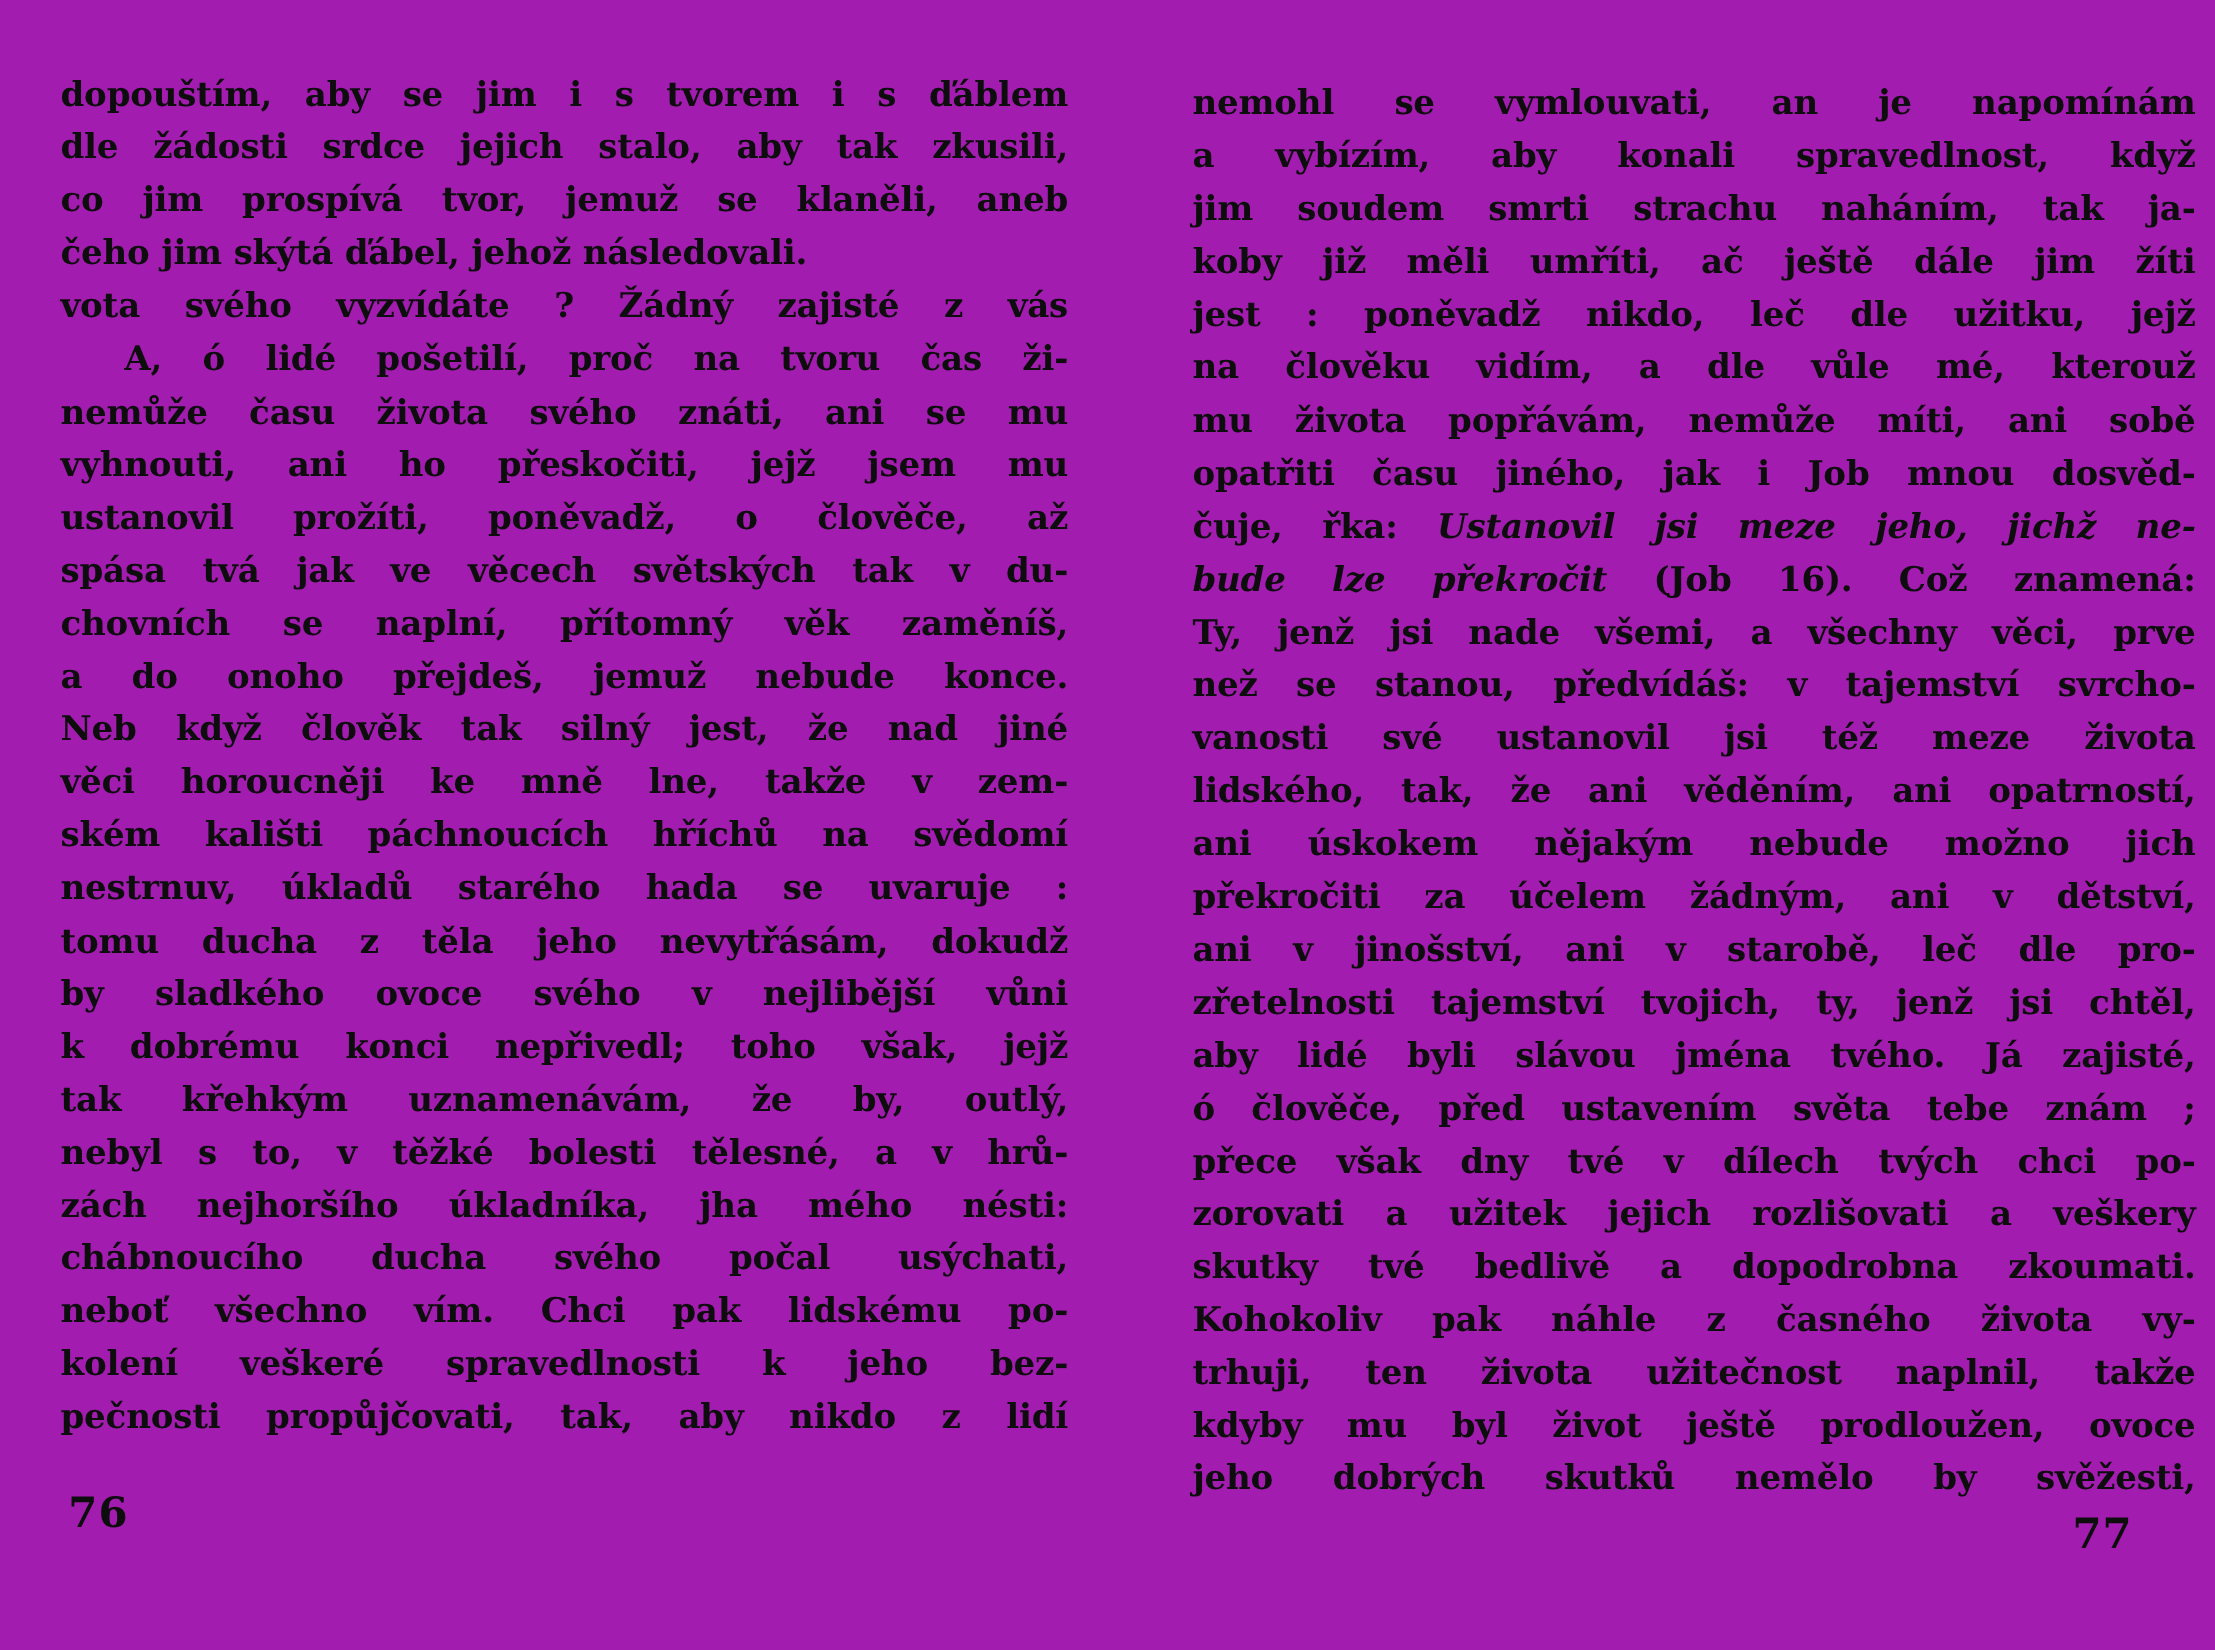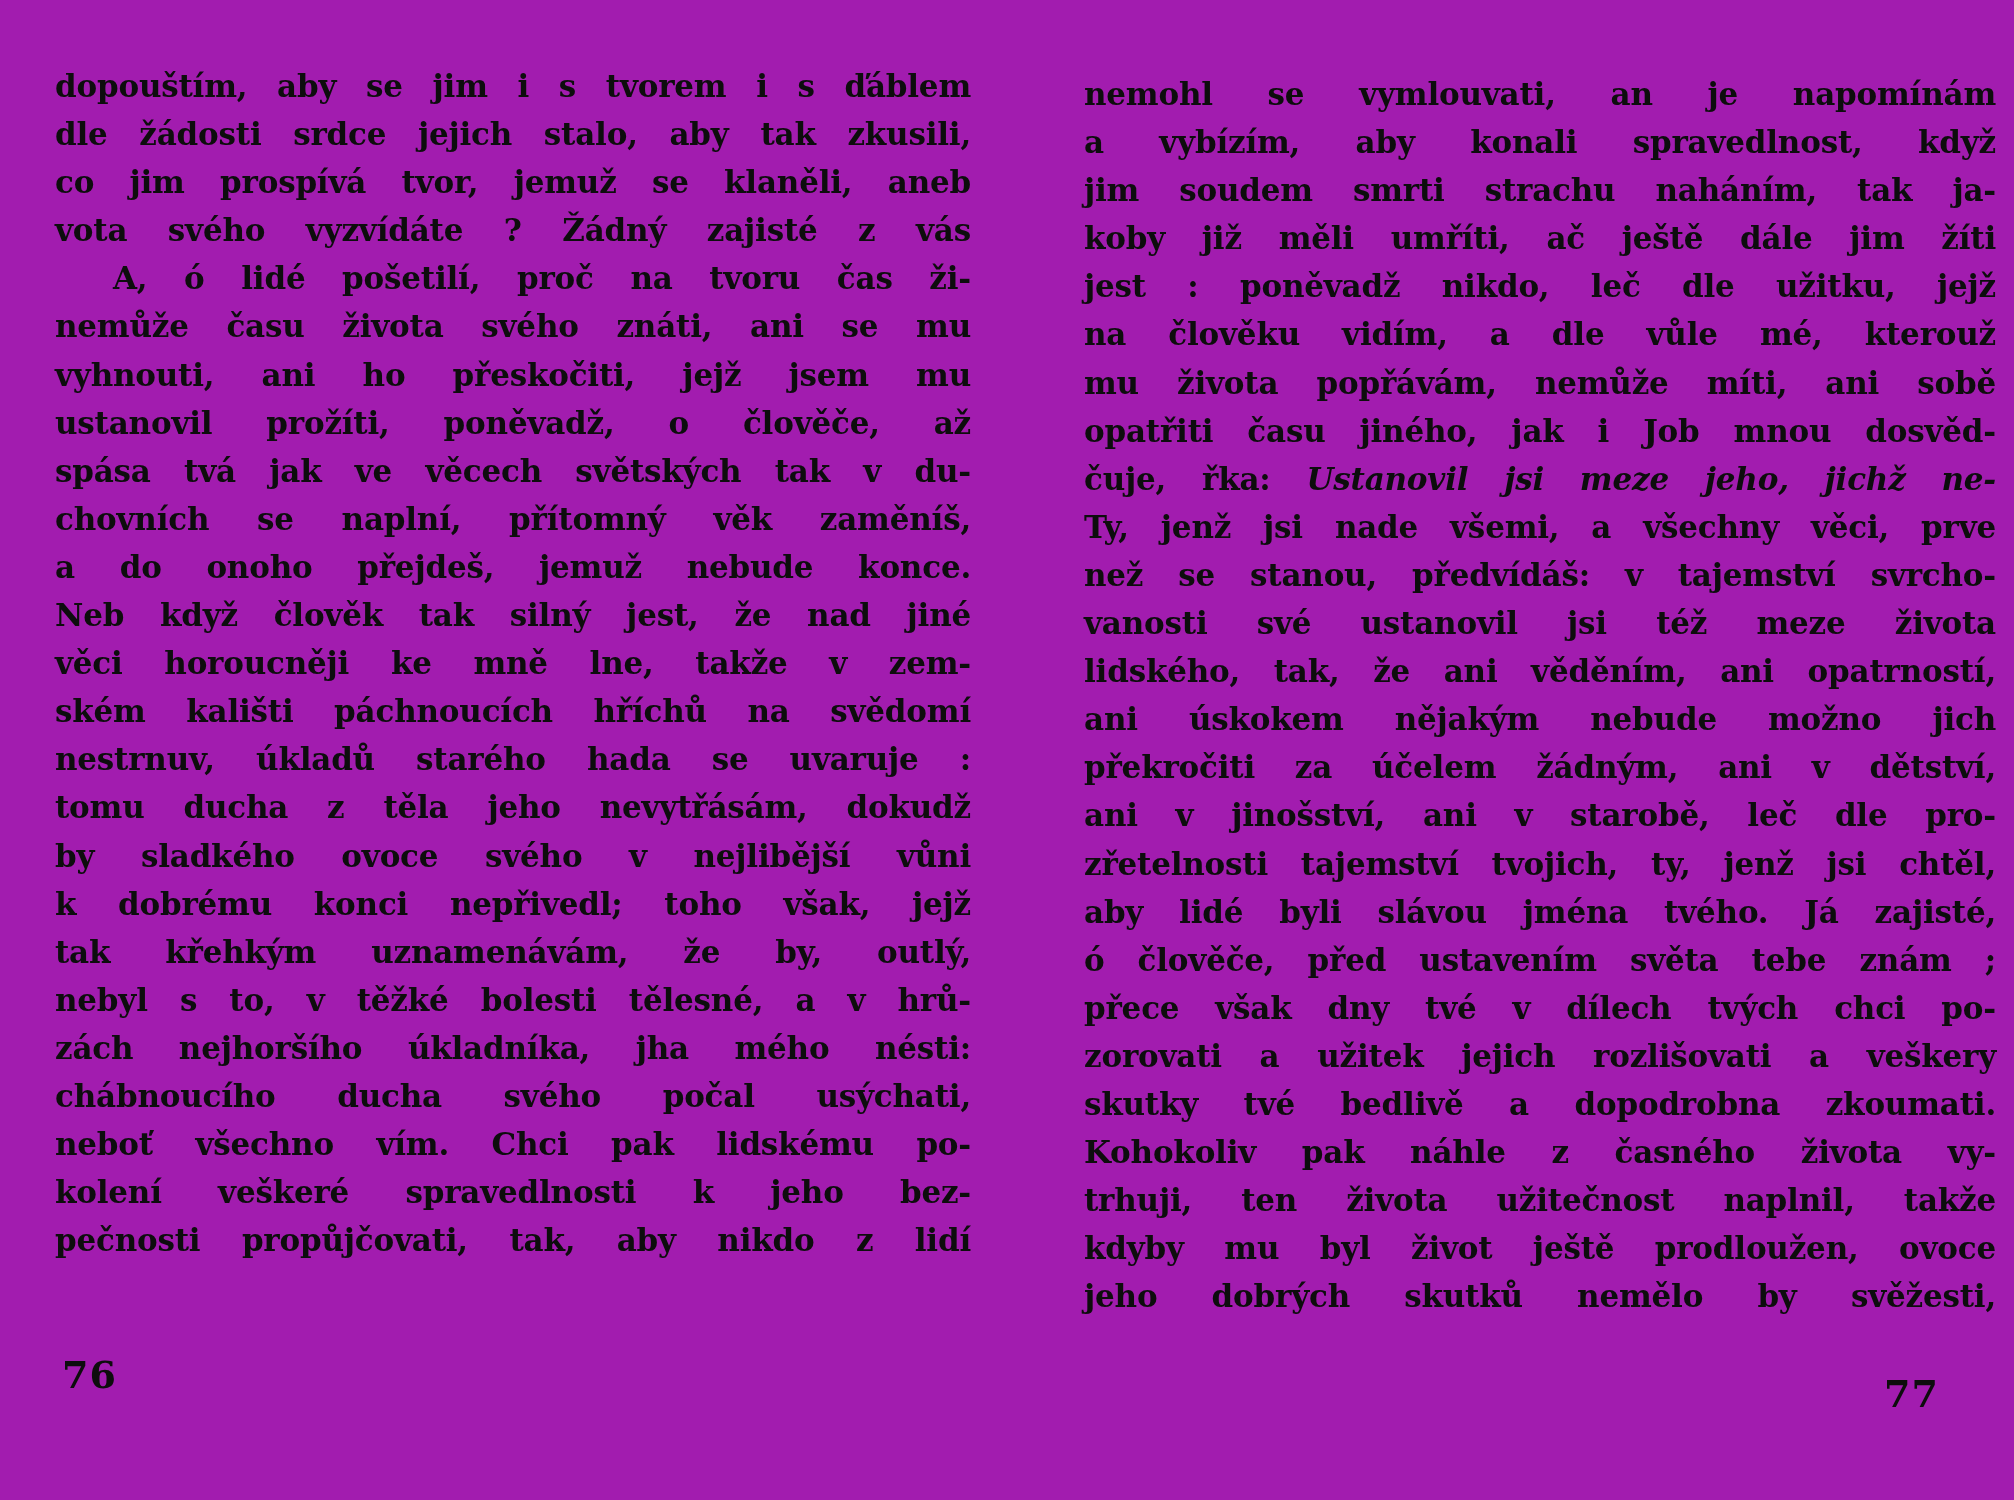--- a/index.html
+++ b/index.html
@@ -50,20 +50,21 @@
 </head>
 <body>
 
 <div class="spread">
 
   <section class="page">
     <div class="text-block tb-left">
         <div class="line">dopouštím, aby se jim i s tvorem i s ďáblem</div>
         <div class="line">dle žádosti srdce jejich stalo, aby tak zkusili,</div>
         <div class="line">co jim prospívá tvor, jemuž se klaněli, aneb</div>
+        <div class="line no-justify">čeho jim skýtá ďábel, jehož následovali.</div>
         <div class="line">vota svého vyzvídáte ? Žádný zajisté z vás</div>
         <div class="line indent">A, ó lidé pošetilí, proč na tvoru čas ži-</div>
         <div class="line">nemůže času života svého znáti, ani se mu</div>
         <div class="line">vyhnouti, ani ho přeskočiti, jejž jsem mu</div>
         <div class="line">ustanovil prožíti, poněvadž, o člověče, až</div>
         <div class="line">spása tvá jak ve věcech světských tak v du-</div>
         <div class="line">chovních se naplní, přítomný věk zaměníš,</div>
         <div class="line">a do onoho přejdeš, jemuž nebude konce.</div>
         <div class="line">Neb když člověk tak silný jest, že nad jiné</div>
         <div class="line">věci horoucněji ke mně lne, takže v zem-</div>
@@ -87,20 +88,21 @@
     <div class="text-block tb-right">
         <div class="line">nemohl se vymlouvati, an je napomínám</div>
         <div class="line">a vybízím, aby konali spravedlnost, když</div>
         <div class="line">jim soudem smrti strachu naháním, tak ja-</div>
         <div class="line">koby již měli umříti, ač ještě dále jim žíti</div>
         <div class="line">jest : poněvadž nikdo, leč dle užitku, jejž</div>
         <div class="line">na člověku vidím, a dle vůle mé, kterouž</div>
         <div class="line">mu života popřávám, nemůže míti, ani sobě</div>
         <div class="line">opatřiti času jiného, jak i Job mnou dosvěd-</div>
         <div class="line"><span>čuje, řka: </span><span class="it">Ustanovil jsi meze jeho, jichž ne-</span></div>
+        <div class="line"><span class="it">bude lze překročit</span><span> (Job 16). Což znamená:</span></div>
         <div class="line">Ty, jenž jsi nade všemi, a všechny věci, prve</div>
         <div class="line">než se stanou, předvídáš: v tajemství svrcho-</div>
         <div class="line">vanosti své ustanovil jsi též meze života</div>
         <div class="line">lidského, tak, že ani věděním, ani opatrností,</div>
         <div class="line">ani úskokem nějakým nebude možno jich</div>
         <div class="line">překročiti za účelem žádným, ani v dětství,</div>
         <div class="line">ani v jinošství, ani v starobě, leč dle pro-</div>
         <div class="line">zřetelnosti tajemství tvojich, ty, jenž jsi chtěl,</div>
         <div class="line">aby lidé byli slávou jména tvého. Já zajisté,</div>
         <div class="line">ó člověče, před ustavením světa tebe znám ;</div>

